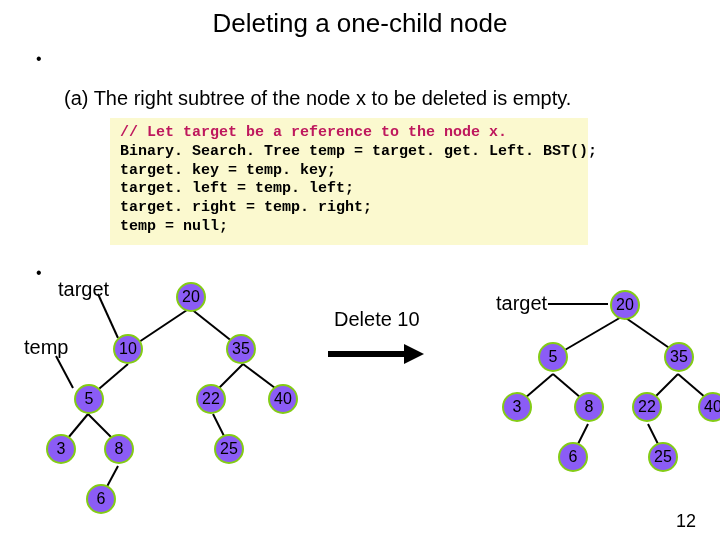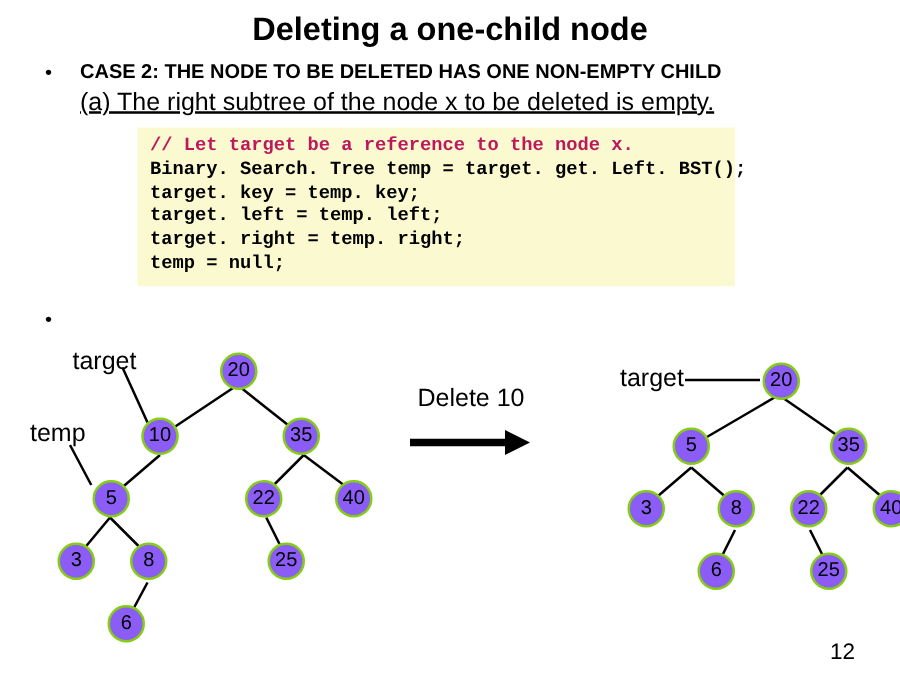--- a/index.html
+++ b/index.html
@@ -7,43 +7,42 @@
     width: 720px;
     height: 540px;
     background: #fff;
     font-family: Arial, Helvetica, sans-serif;
     position: relative;
     overflow: hidden;
   }
   .title {
     text-align: center;
     font-size: 26px;
-    font-weight: bold;
+    font-weight: normal;
     padding-top: 8px;
   }
   .bullet-row {
     display: flex;
     align-items: flex-start;
     margin-top: 10px;
     padding-left: 36px;
   }
   .bullet {
     width: 28px;
     font-size: 16px;
     line-height: 20px;
   }
   .case-line {
     font-size: 16px;
     font-weight: bold;
   }
   .sub-a {
     font-size: 20px;
     padding-left: 64px;
-    margin-top: 2px;
-    text-decoration: underline;
+    margin-top: 18px;
   }
   .code-box {
     margin: 8px 0 0 110px;
     width: 478px;
     background: #fbf9cf;
     padding: 6px 10px 8px 10px;
     font-family: "Courier New", Courier, monospace;
     font-size: 15px;
     font-weight: bold;
     line-height: 1.25;
@@ -101,33 +100,32 @@
     border-top: 10px solid transparent;
     border-bottom: 10px solid transparent;
     border-left: 20px solid #000;
   }
   .delete-lbl {
     position: absolute;
     font-size: 20px;
   }
   .page-num {
     position: absolute;
-    right: 36px;
+    right: 24px;
     bottom: 8px;
     font-size: 18px;
   }
 </style>
 </head>
 <body>
 
 <div class="title">Deleting a one-child node</div>
 
 <div class="bullet-row">
   <div class="bullet">•</div>
-  <div class="case-line">CASE 2: THE NODE TO BE DELETED HAS ONE NON-EMPTY CHILD</div>
 </div>
 
 <div class="sub-a">(a) The right subtree of the node x to be deleted is empty.</div>
 
 <div class="code-box"><span class="comment">// Let target be a reference to the node x.</span>
 <span>Binary. Search. Tree temp = target. get. Left. BST();</span>
 <span>target. key = temp. key;</span>
 <span>target. left = temp. left;</span>
 <span>target. right = temp. right;</span>
 <span>temp = null;</span></div>

